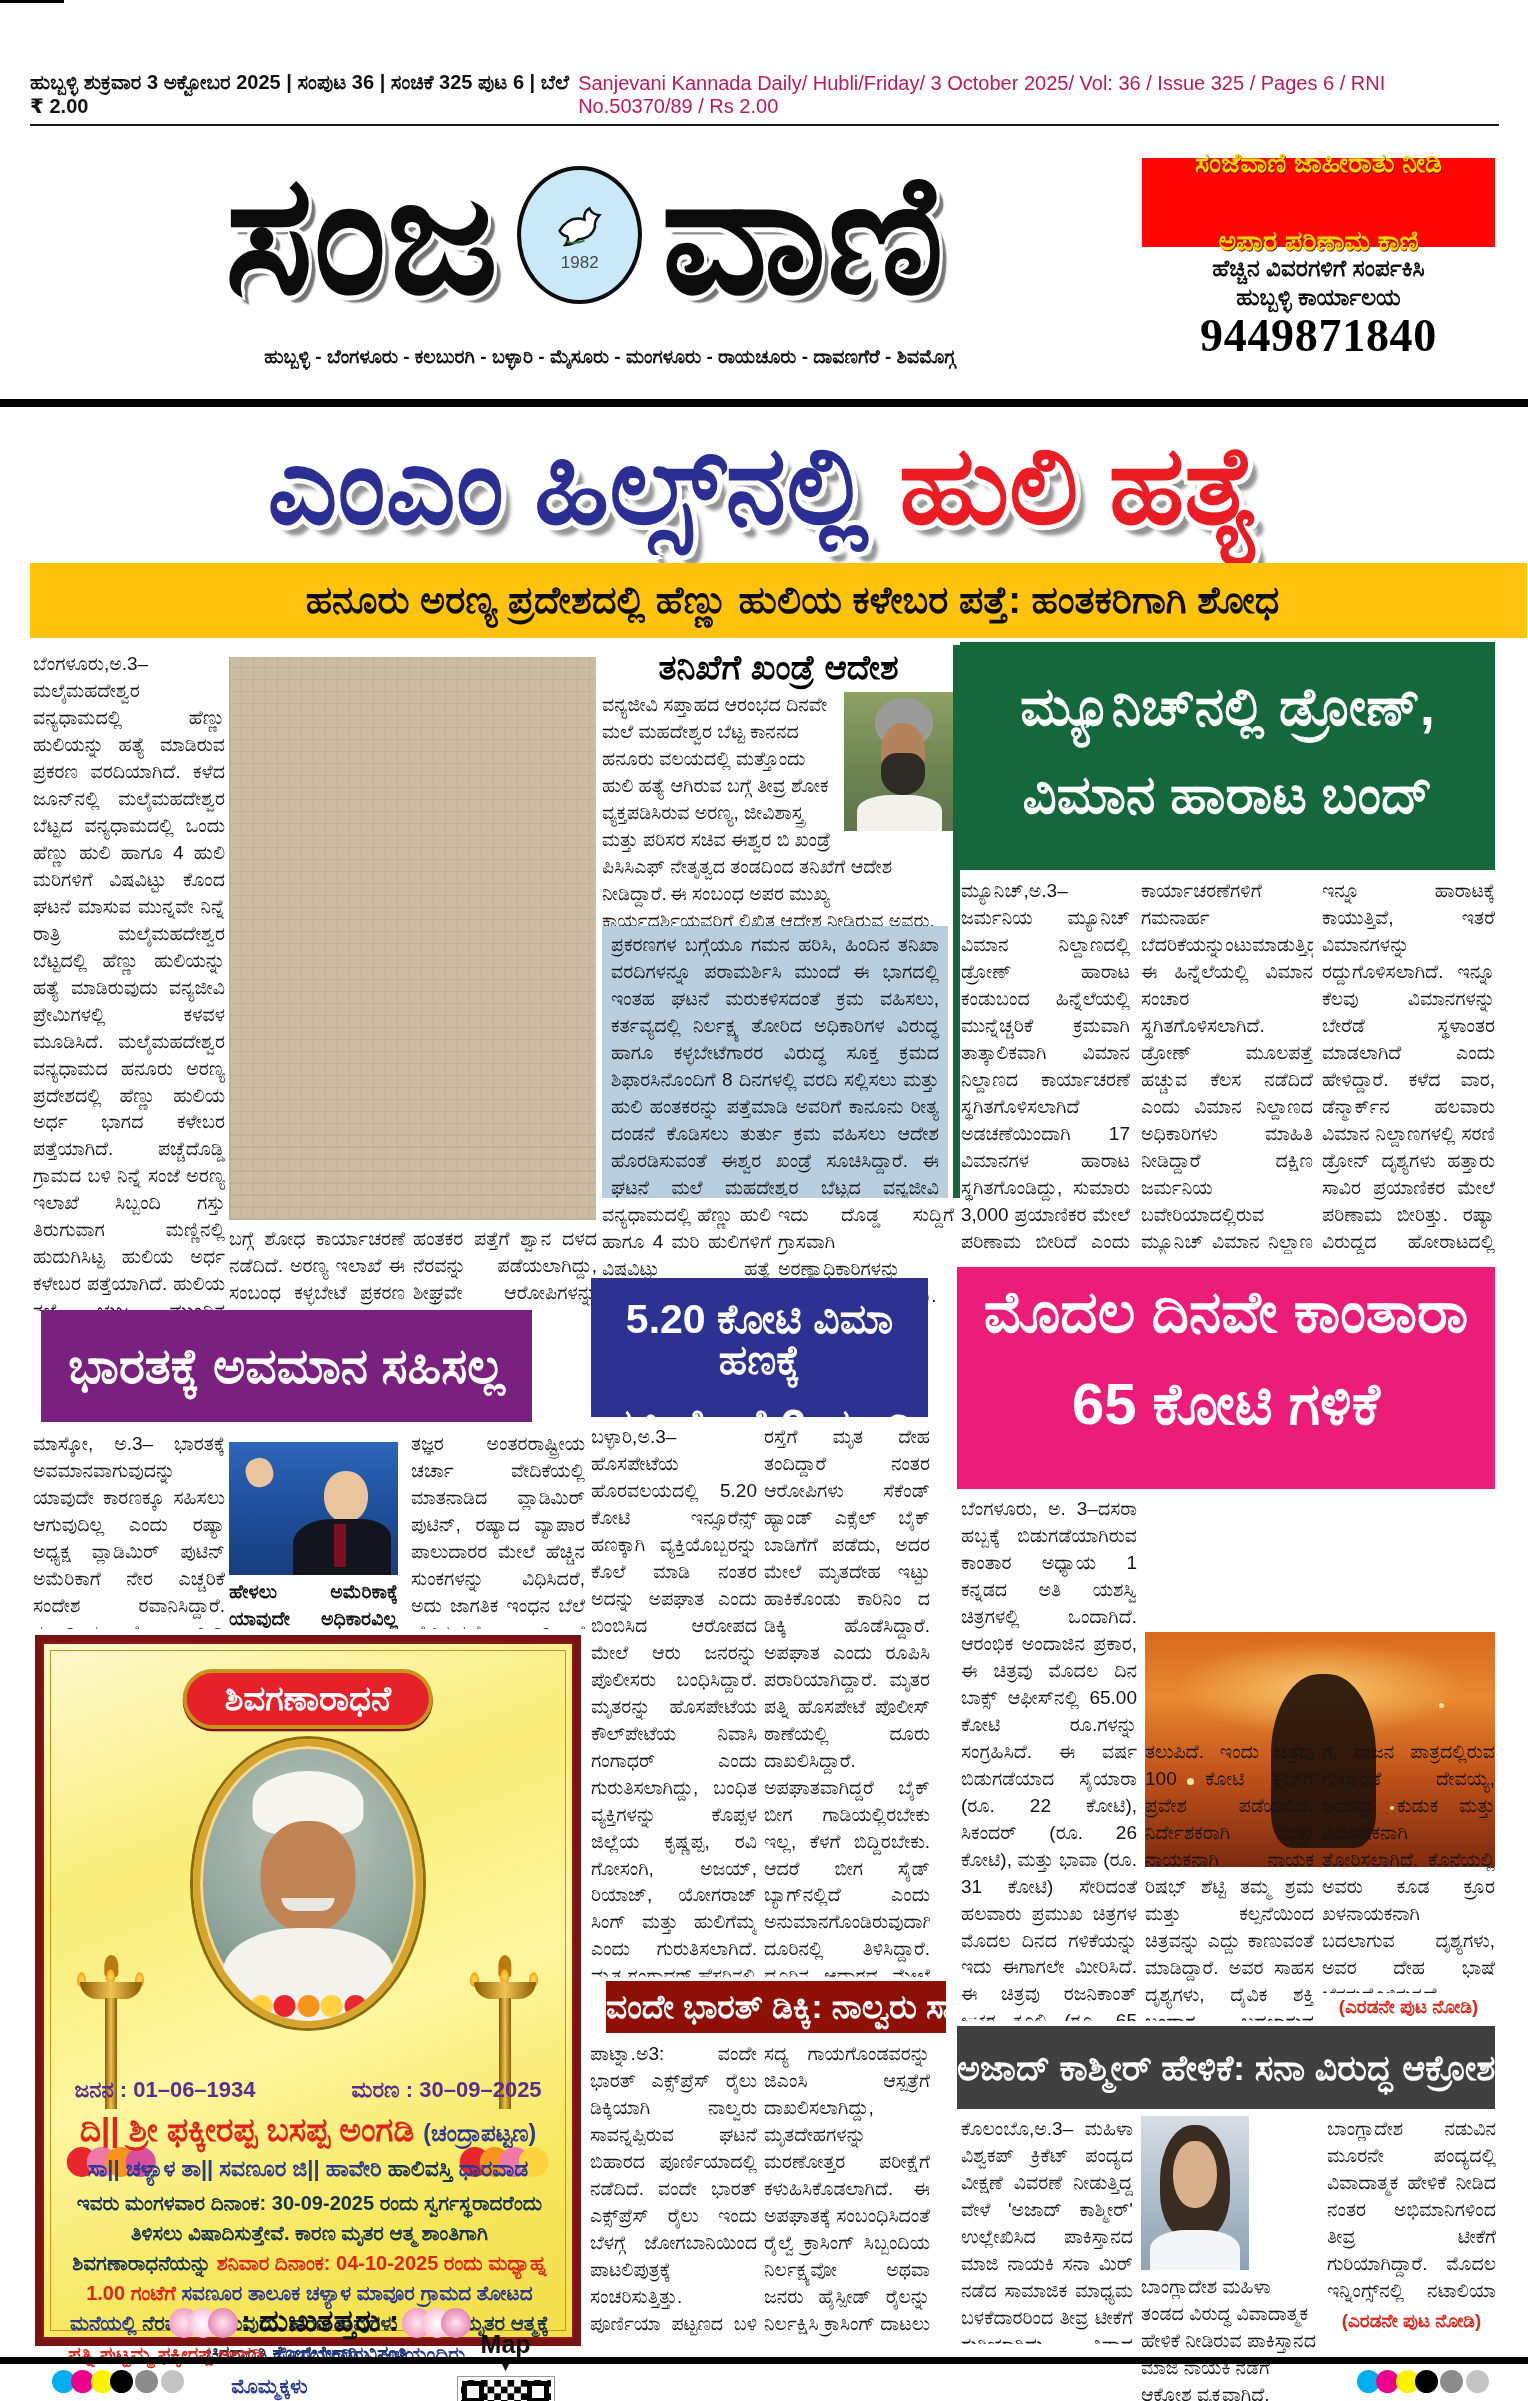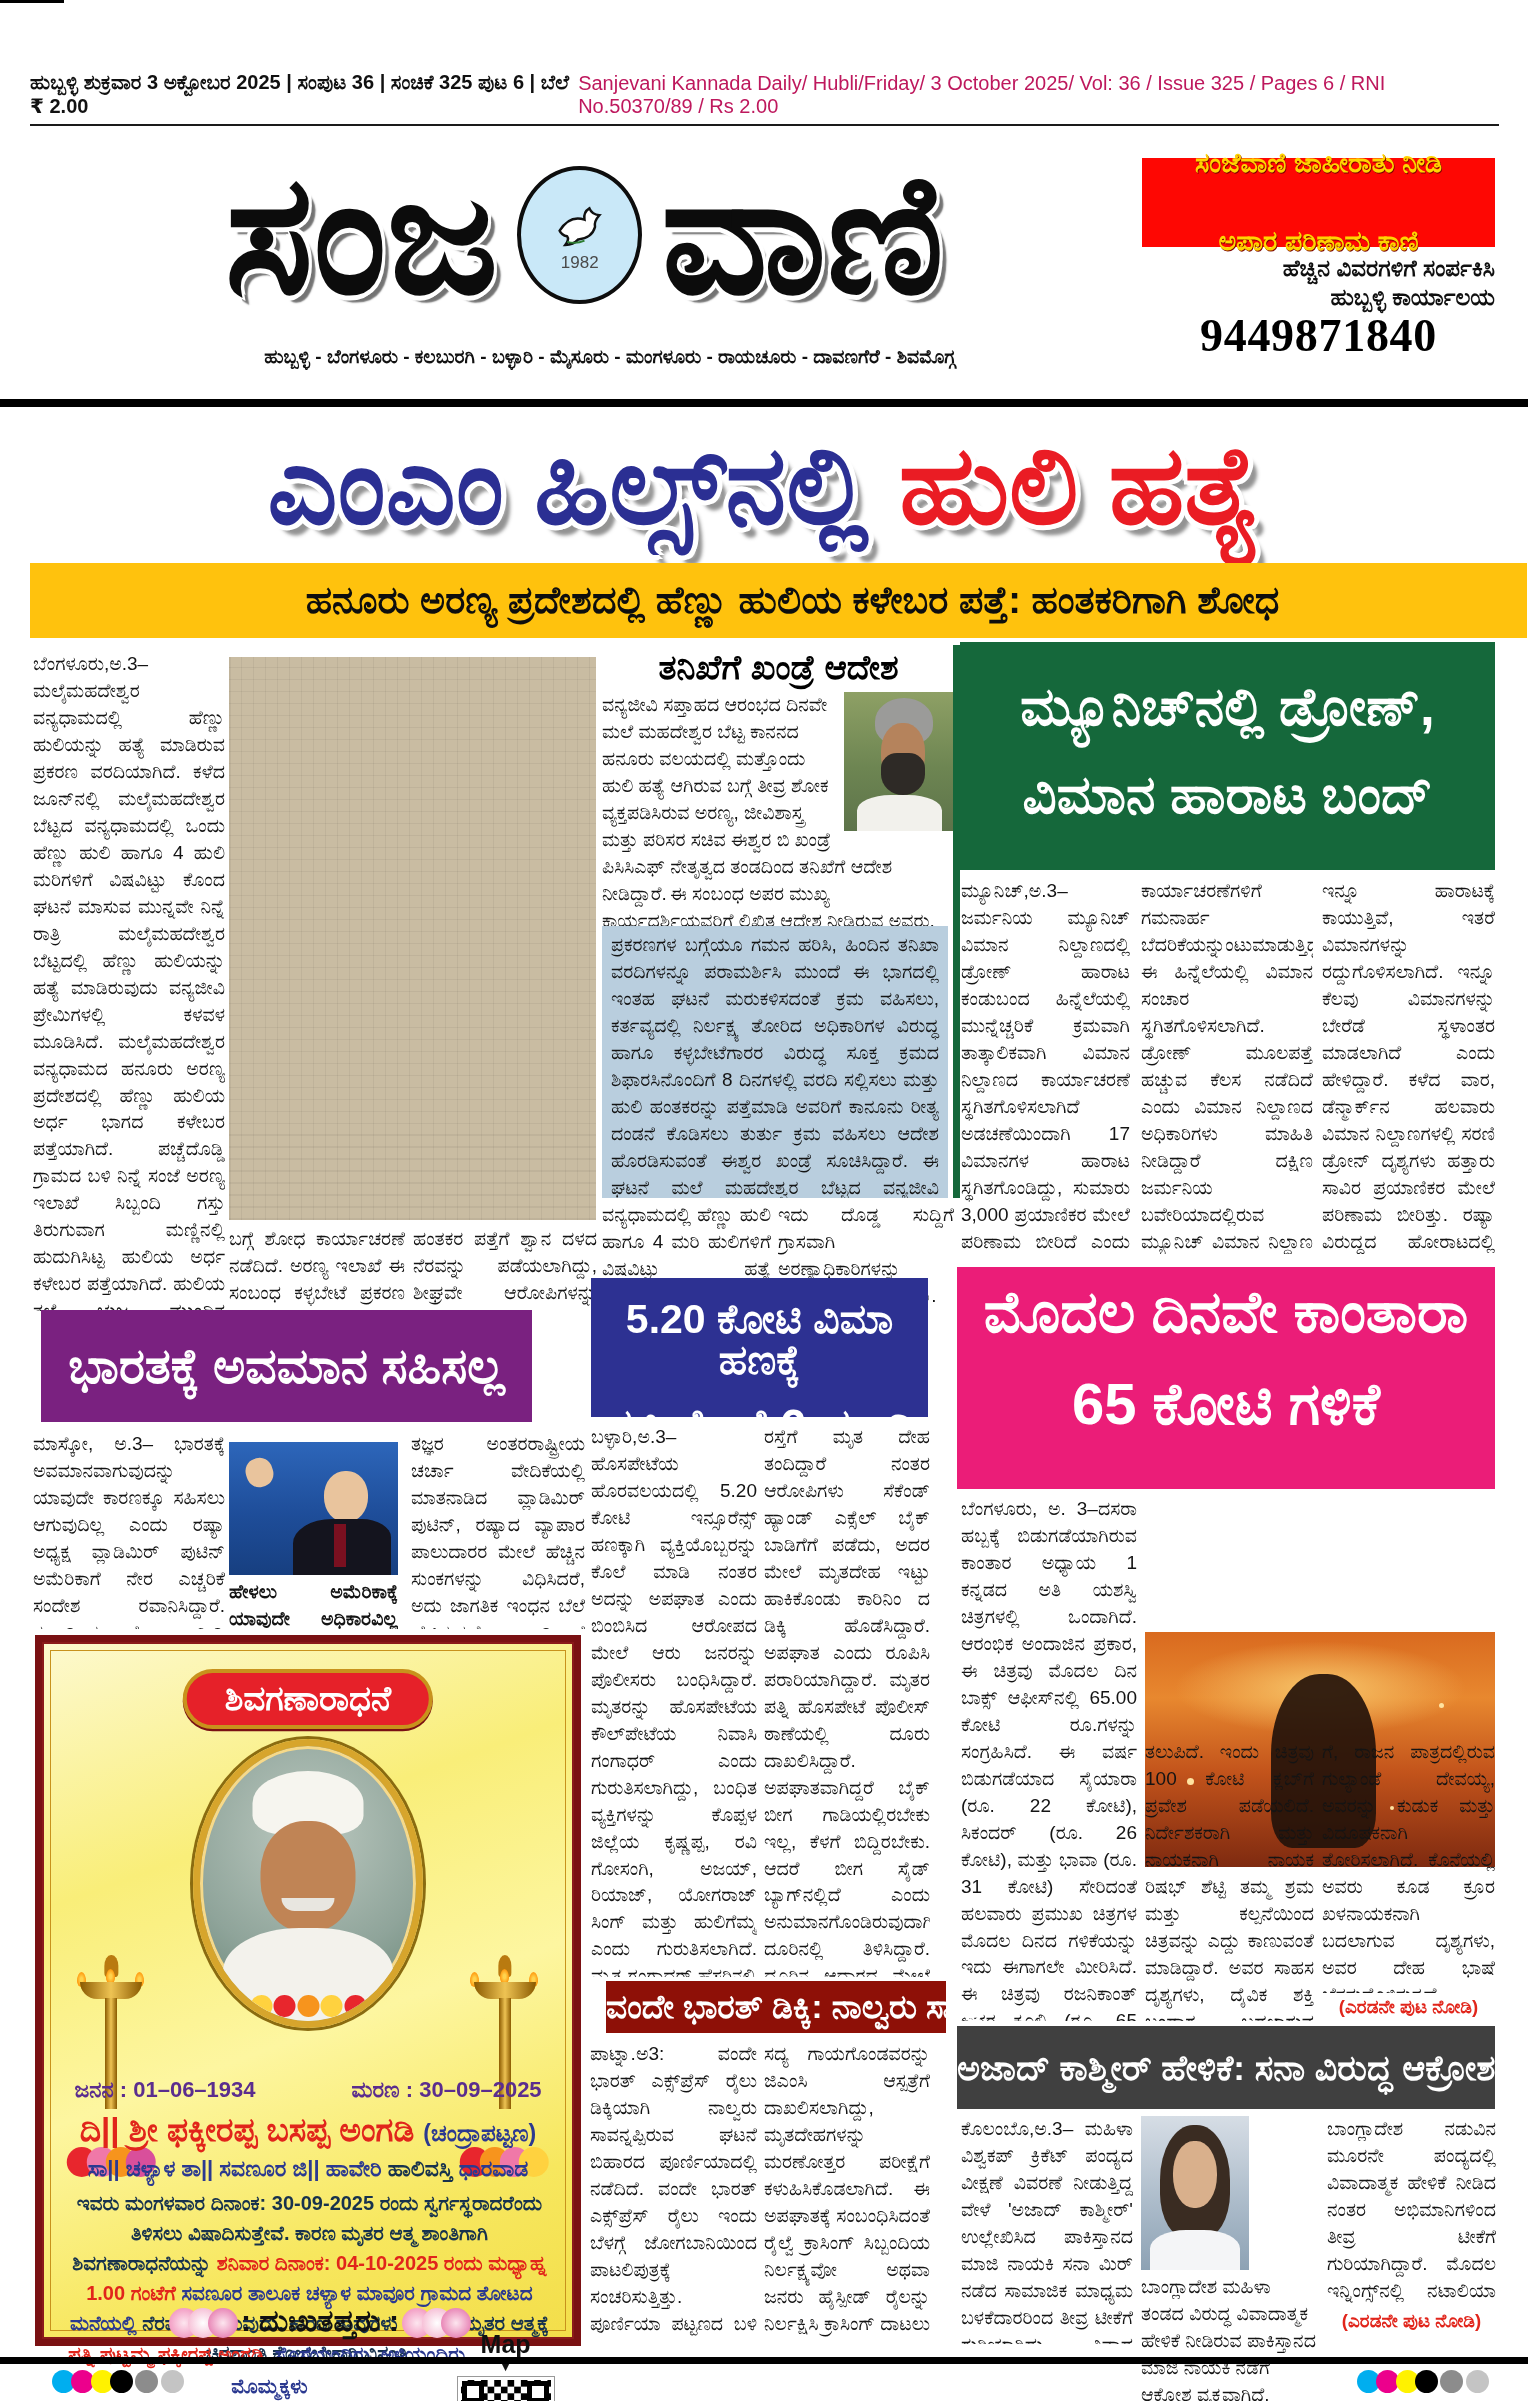--- a/index.html
+++ b/index.html
@@ -18,21 +18,21 @@
      text-shadow:-3px -3px 0 #fff,3px -3px 0 #fff,-3px 3px 0 #fff,3px 3px 0 #fff,0 5.2px 0 #fff,6.7px 7.4px 1.5px rgba(0,0,0,.55);}
   .dove{width:117px;height:130px;border-radius:50%;background:#c9e8f8;border:4.4px solid #0d0d0d;
         box-shadow:0 0 0 3px #fff;display:flex;flex-direction:column;align-items:center;justify-content:center;}
   .dove svg{width:77px;height:62px;}
   .dove .yr{font-size:17px;color:#4a4a4a;margin-top:-4.4px;}
   .cities{font-size:19px;font-weight:700;color:#111;text-align:center;}
   
   .promoRed{background:#fe0703;display:flex;flex-direction:column;align-items:center;justify-content:center;gap:3px;}
   .promoRed div{color:#ffd400;font-size:27px;font-weight:800;line-height:1.25;
       text-shadow:0.7px 0.7px 0 #7a0000;}
-  .contact{font-size:23px;font-weight:800;color:#101010;text-align:right;}
+  .contact{font-size:23px;font-weight:800;color:#101010;text-align:center;}
   .phone{font-size:46px;font-weight:800;color:#000;text-align:center;letter-spacing:0.7px;font-family:"Liberation Serif","DejaVu Serif",serif;}
   .rule{background:#000;}
   
   .mainHead{font-size:109px;font-weight:900;text-align:center;line-height:148px;white-space:nowrap;}
   .mainHead .b{color:#2b2f93;}
   .mainHead .r{color:#ea1c24;}
   .mainHead span{text-shadow:-3.7px -3.7px 0 #fff,3.7px -3.7px 0 #fff,-3.7px 3.7px 0 #fff,3.7px 3.7px 0 #fff,0 -5.2px 0 #fff,0 5.2px 0 #fff,-5.2px 0 0 #fff,5.2px 0 0 #fff,9px 10.4px 3.7px rgba(40,40,40,.5);}
   .strap{background:#ffc20d;color:#0e0e0e;font-size:38px;font-weight:800;text-align:center;line-height:75px;white-space:nowrap;padding-left:28px;}
   
   .banner{color:#fff;font-weight:700;text-align:center;}

